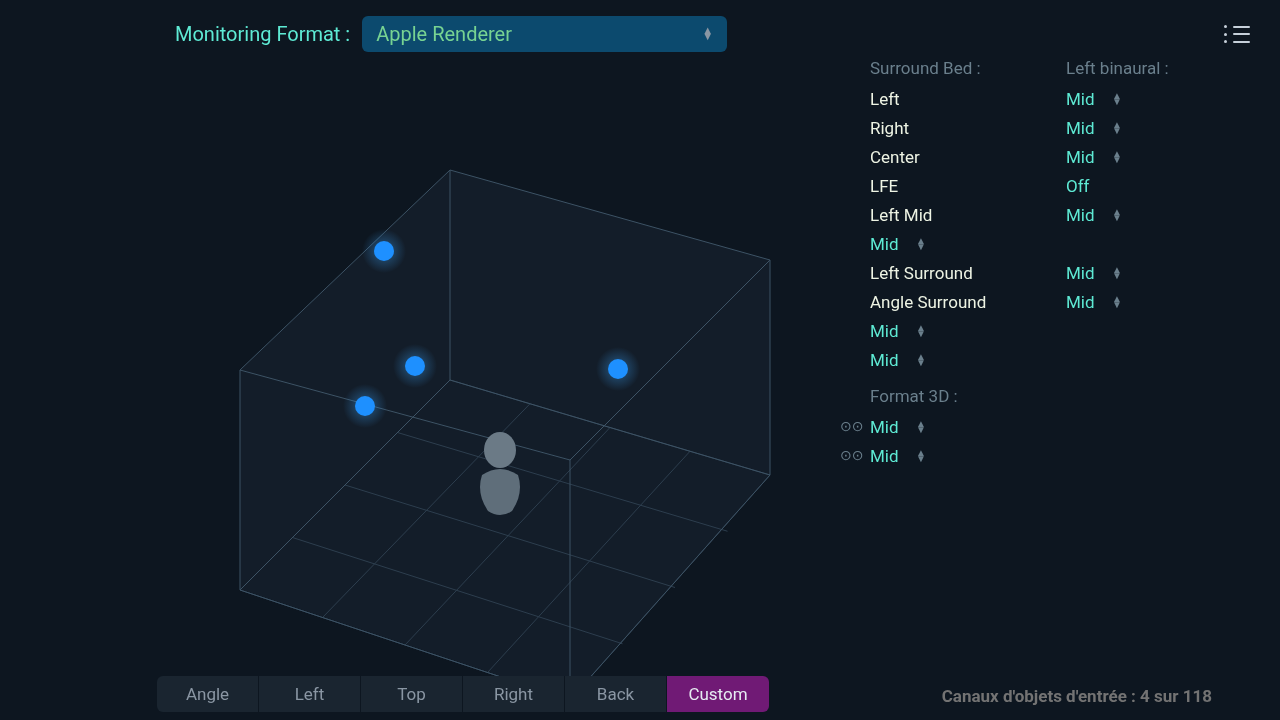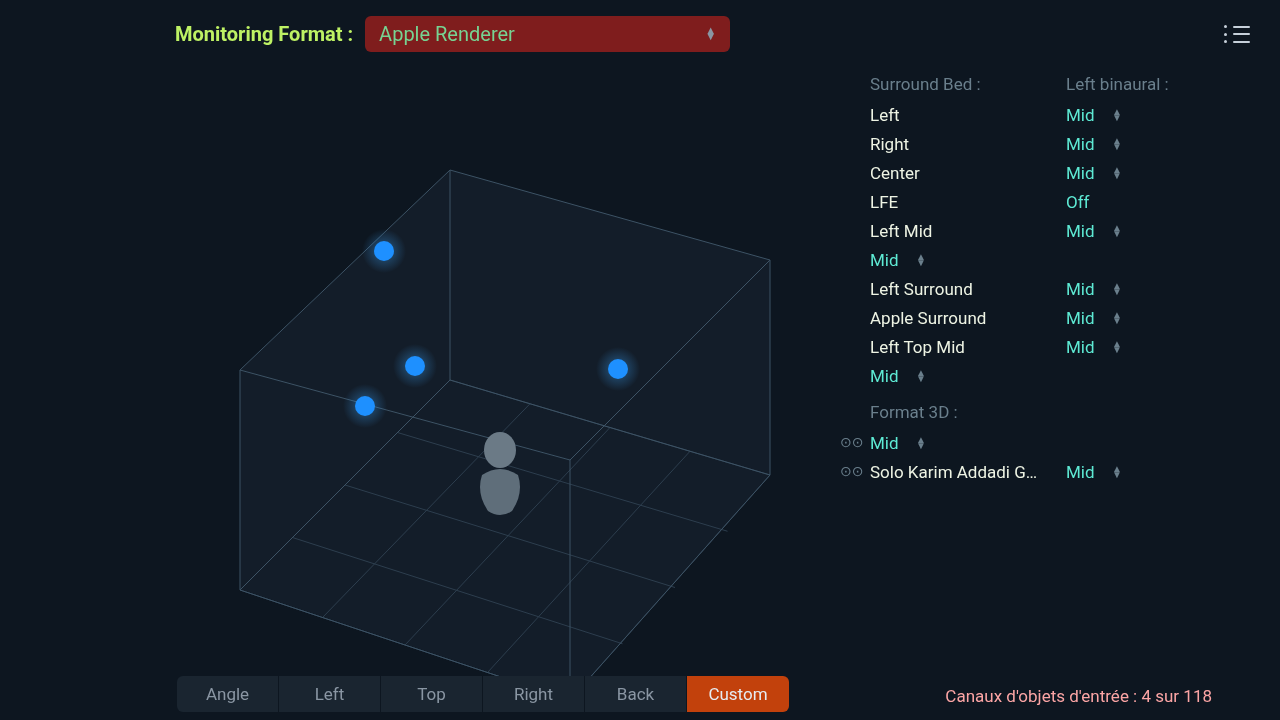--- a/index.html
+++ b/index.html
@@ -15,27 +15,27 @@
   .topbar {
     position: absolute;
     left: 175px;
     top: 16px;
     right: 30px;
     height: 36px;
     display: flex;
     align-items: center;
   }
   .topbar-label {
-    color: #bef264;
+    color: #5eead4;
     font-size: 20px;
     margin-right: 12px;
-    font-weight: 700;
+    font-weight: 400;
   }
   .format-select {
-    background: #7f1d1d;
+    background: #0c4a6e;
     border-radius: 6px;
     padding: 6px 14px;
     display: flex;
     align-items: center;
     justify-content: space-between;
     width: 365px;
     height: 36px;
     cursor: pointer;
   }
   .format-select-text {
@@ -71,50 +71,49 @@
     height: 600px;
   }
   .viewport svg { width: 100%; height: 100%; }
   .cube-line { stroke: #3d5365; stroke-width: 1; fill: none; }
   .cube-face { fill: rgba(40, 56, 72, 0.22); }
   .grid-line { stroke: #2d3e4e; stroke-width: 1; fill: none; }
 
   
   .view-tabs {
     position: absolute;
-    left: 177px;
+    left: 157px;
     bottom: 8px;
     display: flex;
     gap: 0;
     border-radius: 6px;
     overflow: hidden;
   }
   .view-tab {
     background: #1a2530;
     color: #8a96a3;
     font-size: 17px;
     padding: 8px 0;
     width: 102px;
     text-align: center;
     cursor: pointer;
     border-right: 1px solid #0d1620;
   }
   .view-tab:last-child { border-right: none; }
   .view-tab.active {
-    background: #c2410c;
+    background: #701a75;
     color: #e6ecf2;
   }
 
   
   .side-panel {
     position: absolute;
     right: 30px;
     top: 58px;
     width: 380px;
-    margin-top: 16px;
   }
   .sp-headers {
     display: flex;
     font-size: 17px;
     color: #6a7f8c;
     margin-bottom: 6px;
   }
   .sp-h-left { width: 196px; }
   .sp-h-right { flex: 1; }
   .bed-row, .obj-row {
@@ -156,22 +155,23 @@
     top: 6px;
     color: #6a7f8c;
     font-size: 14px;
   }
 
   
   .status {
     position: absolute;
     right: 68px;
     bottom: 14px;
-    color: #fca5a5;
-    font-size: 17px;
+    color: #737373;
+    font-size: 17px;
+    font-weight: bold;
   }
 </style>
 </head>
 <body>
 
 <div class="topbar">
   <span class="topbar-label">Monitoring Format :</span>
   <div class="format-select">
     <span class="format-select-text">Apple Renderer</span>
     <span class="format-select-arrows">▲<br>▼</span>
@@ -294,43 +294,41 @@
       <div class="bed-row">
         <span class="bed-value">Mid</span>
         <span class="bed-arrows">▲<br>▼</span>
       </div>
       <div class="bed-row">
         <span class="bed-label">Left Surround</span>
         <span class="bed-value">Mid</span>
         <span class="bed-arrows">▲<br>▼</span>
       </div>
       <div class="bed-row">
-        <span class="bed-label">Apple Surround</span>
-        <span class="bed-value">Mid</span>
-        <span class="bed-arrows">▲<br>▼</span>
-      </div>
-      <div class="bed-row">
-        <span class="bed-label">Left Top Mid</span>
+        <span class="bed-label">Angle Surround</span>
+        <span class="bed-value">Mid</span>
+        <span class="bed-arrows">▲<br>▼</span>
+      </div>
+      <div class="bed-row">
         <span class="bed-value">Mid</span>
         <span class="bed-arrows">▲<br>▼</span>
       </div>
       <div class="bed-row">
         <span class="bed-value">Mid</span>
         <span class="bed-arrows">▲<br>▼</span>
       </div>
     </div>
   <div class="section-title">Format 3D :</div>
   <div id="obj-rows">
       <div class="obj-row">
         <span class="obj-icon">⊙⊙</span>
         <span class="bed-value">Mid</span>
         <span class="bed-arrows">▲<br>▼</span>
       </div>
       <div class="obj-row">
         <span class="obj-icon">⊙⊙</span>
-        <span class="bed-label">Solo Karim Addadi G…</span>
         <span class="bed-value">Mid</span>
         <span class="bed-arrows">▲<br>▼</span>
       </div>
     </div>
 </div>
 
 <div class="status">Canaux d'objets d'entrée : 4 sur 118</div>
 
 </body></html>

